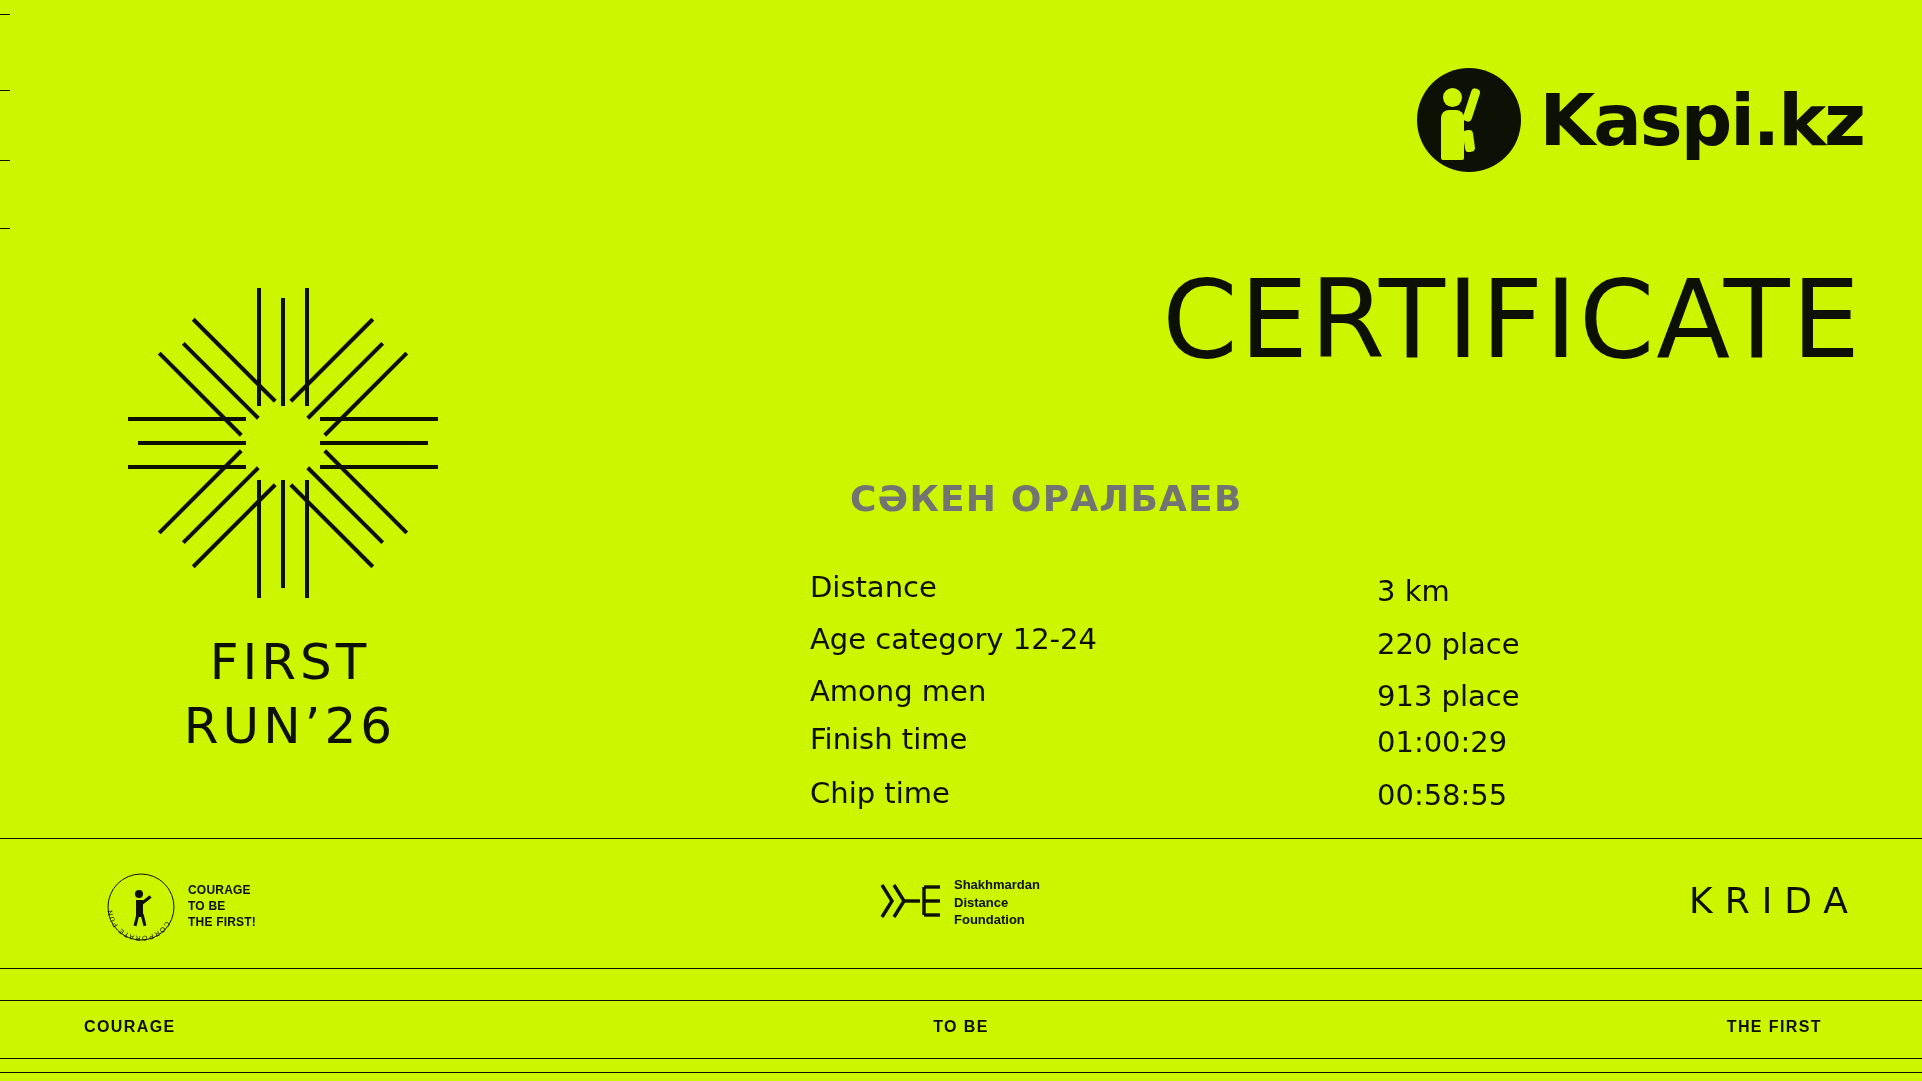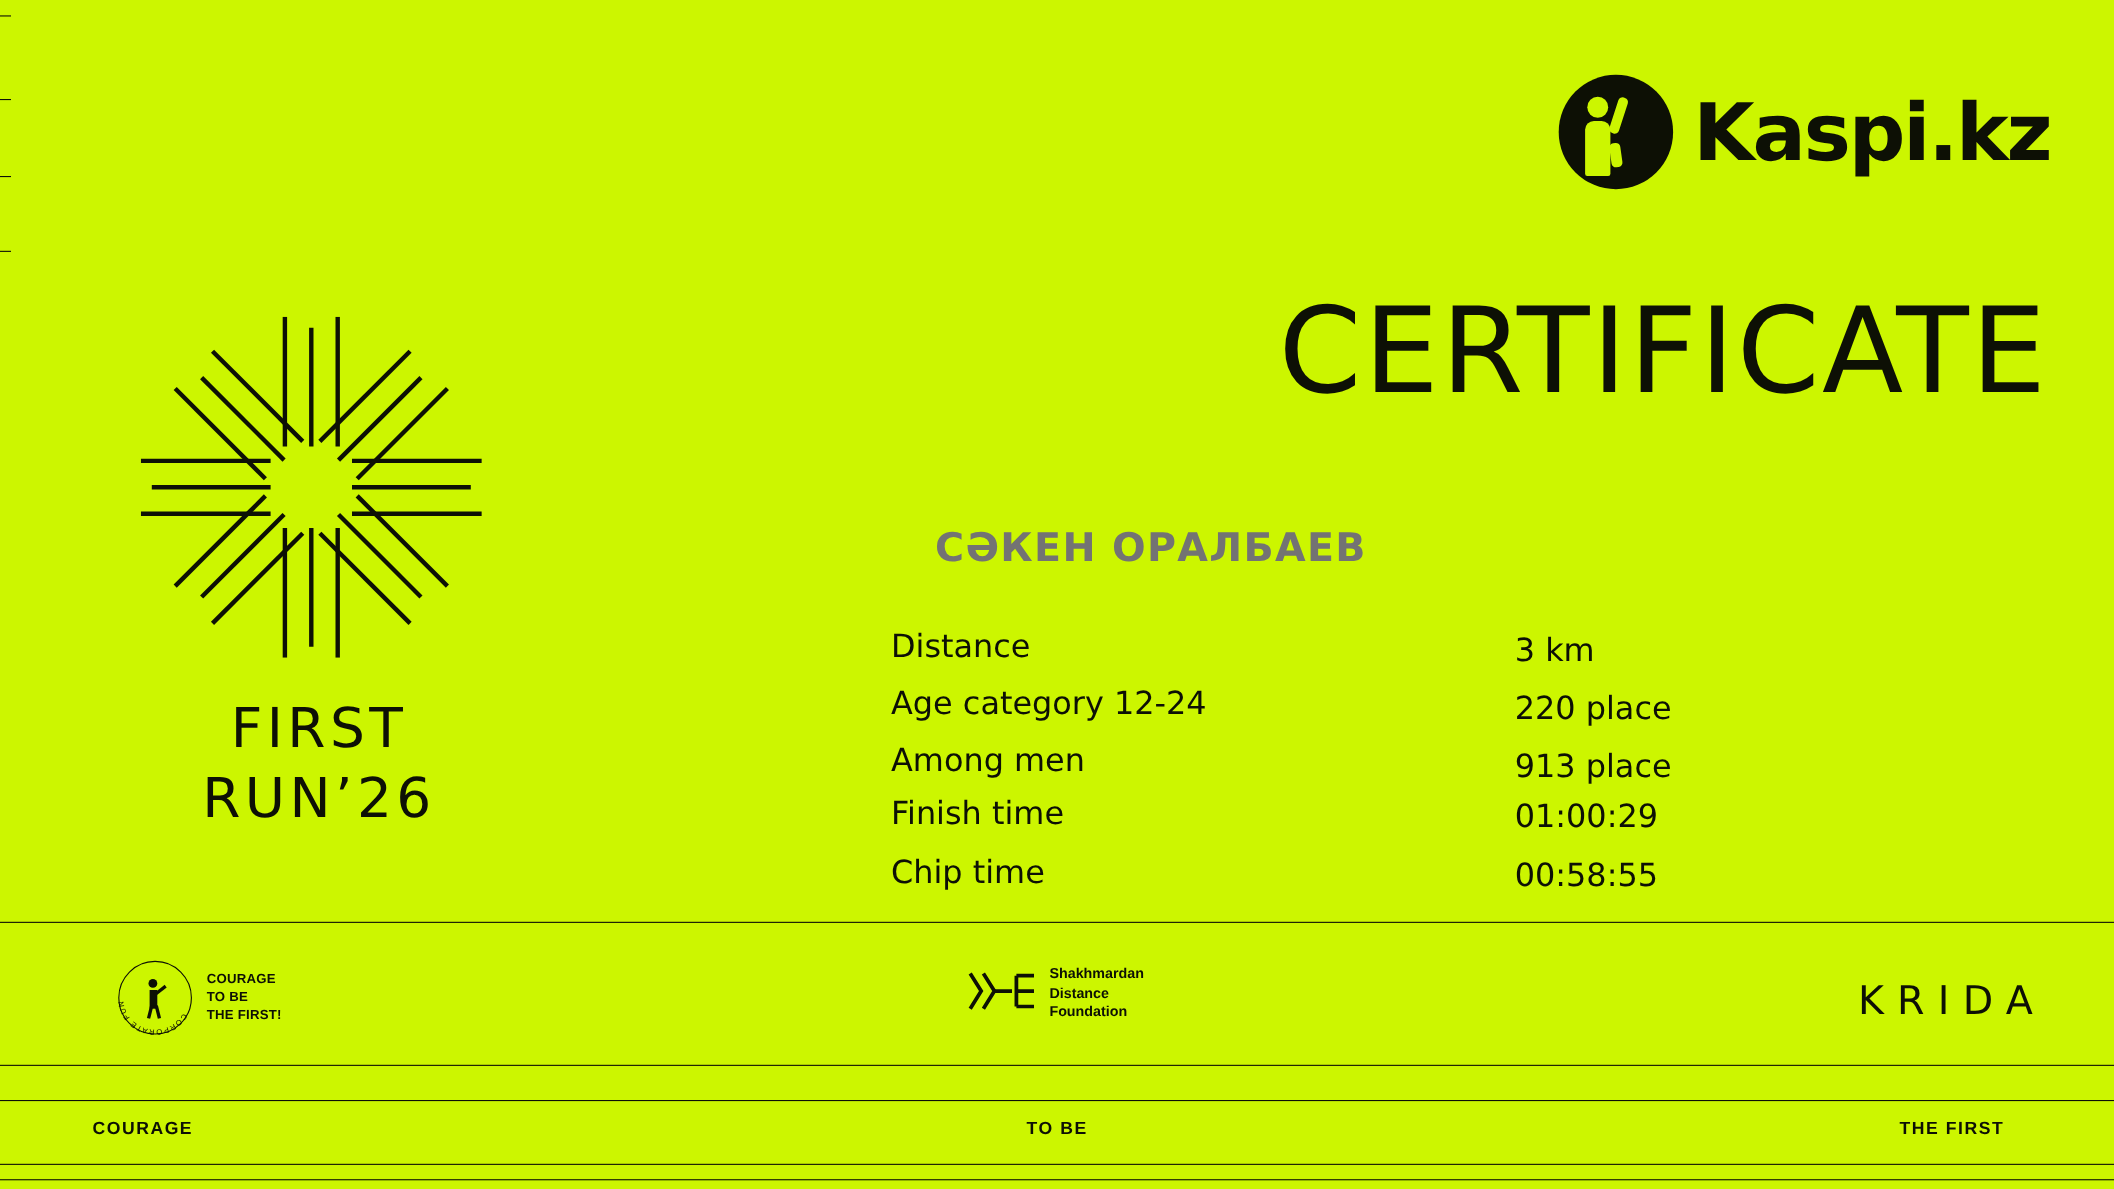--- a/index.html
+++ b/index.html
@@ -230,21 +230,21 @@
 
   .partner-yessenov { left: 880px; top: 16px; gap: 12px; }
   .yessenov-mark { width: 62px; height: 42px; }
   .yessenov-text {
     font-family: "Liberation Sans", sans-serif;
     font-size: 13px;
     font-weight: bold;
     line-height: 1.35;
   }
 
-  .partner-krida { right: 62px; top: 30px; }
+  .partner-krida { right: 62px; top: 20px; }
   .krida-word {
     font-family: "DejaVu Sans", sans-serif;
     font-size: 36px;
     letter-spacing: 12px;
     color: #0d1005;
   }
 
   
   .footer {
     position: absolute;

